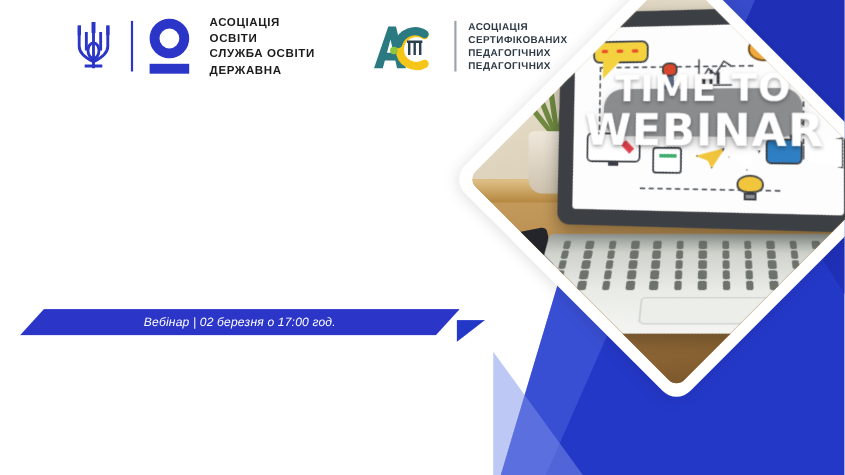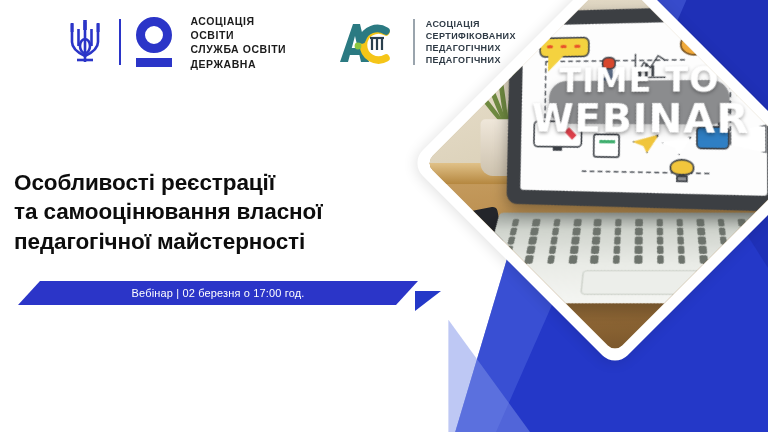--- a/index.html
+++ b/index.html
@@ -198,21 +198,21 @@
     font-size:22.5px; font-weight:bold; line-height:1.3; color:#0d0d0d;
     letter-spacing:-.1px;
   }
   .headline div { white-space:nowrap; }
 
   
   .banner {
     position:absolute; left:18px; top:281px; width:400px; height:24px;
     background:#2b35c8;
     clip-path:polygon(5.5% 0%, 100% 0%, 94.5% 100%, 0% 100%);
-    display:flex; align-items:center; justify-content:center;
+    display:flex; align-items:center; justify-content:center;font-style:italic;
   }
   .banner span { color:#fff; font-size:11px; letter-spacing:.15px; }
 </style>
 </head>
 <body>
 
 <div id="stage">
 
   <div class="bg-art">
     <div class="bg-blue-main"></div>
@@ -434,23 +434,18 @@
       <div class="vdiv-teal"></div>
       <div class="logo-text small">
         <div>АСОЦІАЦІЯ</div>
         <div>СЕРТИФІКОВАНИХ</div>
         <div>ПЕДАГОГІЧНИХ</div>
         <div>ПЕДАГОГІЧНИХ</div>
       </div>
     </div>
   </div>
 
-  <div class="headline">
-    <div>Особливості реєстрації</div>
-    <div>та самооцінювання власної</div>
-    <div>педагогічної майстерності</div>
-  </div>
 
   <div class="banner">
     <span>Вебінар | 02 березня о 17:00 год.</span>
   </div>
 
 </div>
 
 </body></html>

